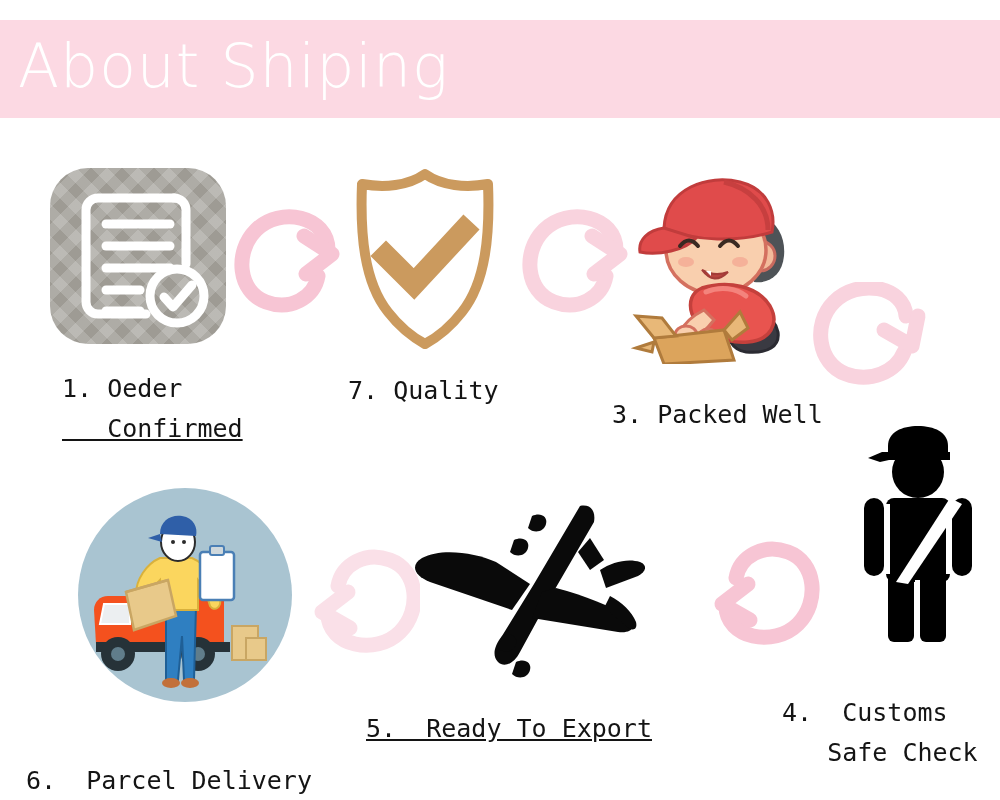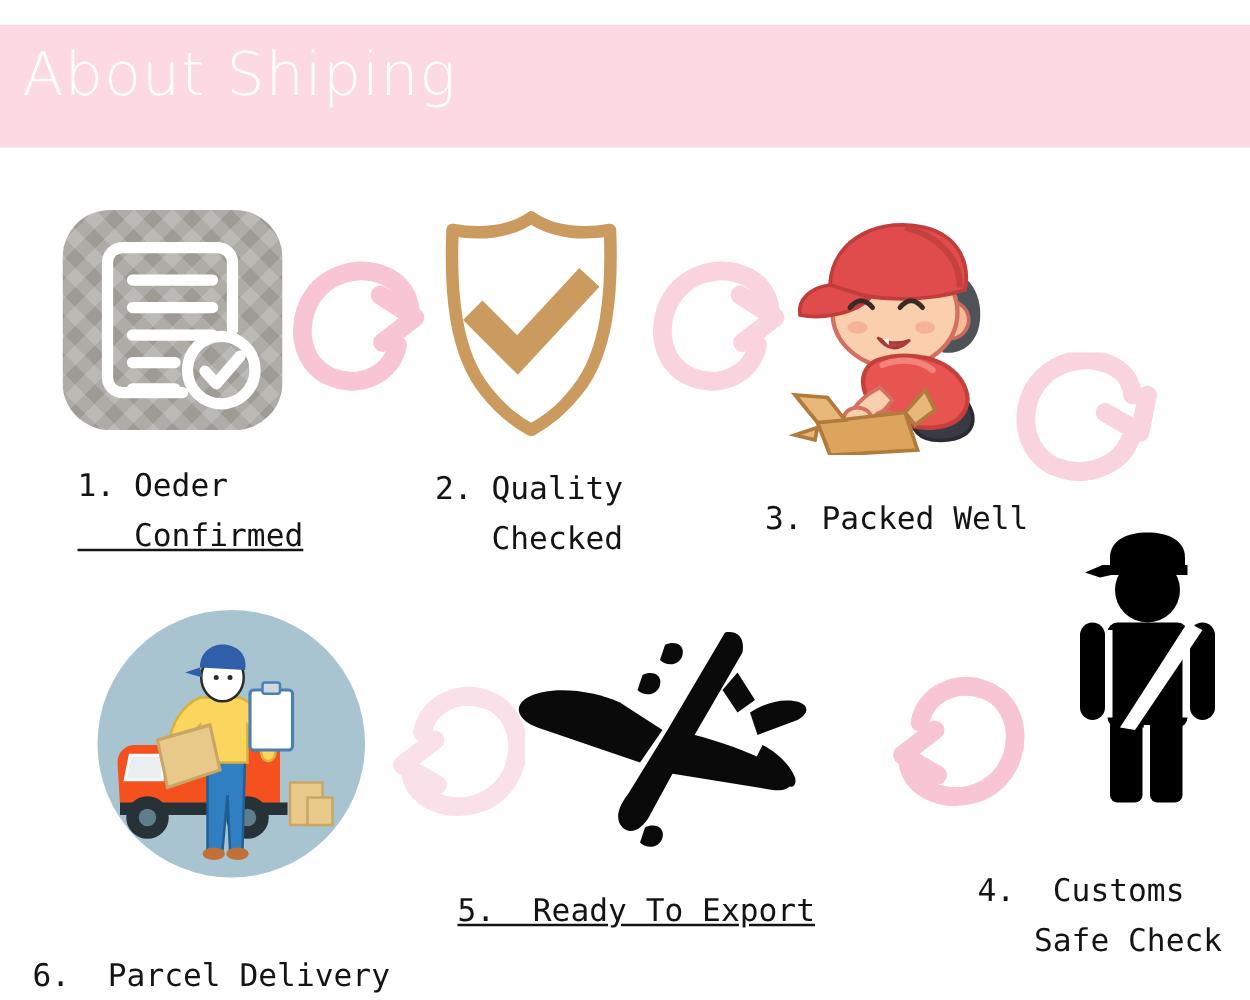--- a/index.html
+++ b/index.html
@@ -25,21 +25,21 @@
     top: 20px;
     width: 1000px;
     height: 98px;
     background: #fcd9e3;
   }
   .banner-title {
     position: absolute;
     left: 18px;
     top: 36px;
     font-family: "DejaVu Sans", sans-serif;
-    font-size: 48px;
+    font-size: 60px;
     font-weight: 300;
     letter-spacing: 1px;
     color: #ffffff;
     line-height: 1;
     white-space: nowrap;
   }
 
   
   .label {
     position: absolute;
@@ -108,22 +108,21 @@
   </div>
 
   <div class="icon-box" style="left:336px; top:164px;">
     <svg width="178" height="186" viewBox="0 0 178 186">
       <path d="M89 10 C72 22 48 24 26 20 C24 70 28 118 52 148 C66 166 78 174 89 180
                C100 174 112 166 126 148 C150 118 154 70 152 20 C130 24 106 22 89 10 Z" fill="none" stroke="#cb9a5e" stroke-width="10" stroke-linejoin="round"></path>
       <path d="M50 92 L78 120 L128 66" fill="none" stroke="#cb9a5e" stroke-width="22" stroke-linecap="square" stroke-linejoin="miter"></path>
     </svg>
   </div>
 
-  <div class="label" style="left:348px; top:374px;">2. Quality</div>
-  <div class="label" style="left:348px; top:414px;">   Checked</div>
+  <div class="label" style="left:348px; top:374px;">7. Quality</div>
 
   <div class="arrow" style="left:520px; top:208px;">
     <svg width="120" height="115" viewBox="0 0 120 115">
       <path d="M96 42 C96 8 48 -2 24 22 C2 44 6 84 34 94 C58 103 82 90 86 68" fill="none" stroke="#f9d3de" stroke-width="15" stroke-linecap="round"></path>
       <path d="M72 28 L100 46 L74 66" fill="none" stroke="#f9d3de" stroke-width="15" stroke-linecap="round" stroke-linejoin="round"></path>
     </svg>
   </div>
 
   <div class="icon-box" style="left:628px; top:172px;">
     <svg width="190" height="192" viewBox="0 0 190 192">

